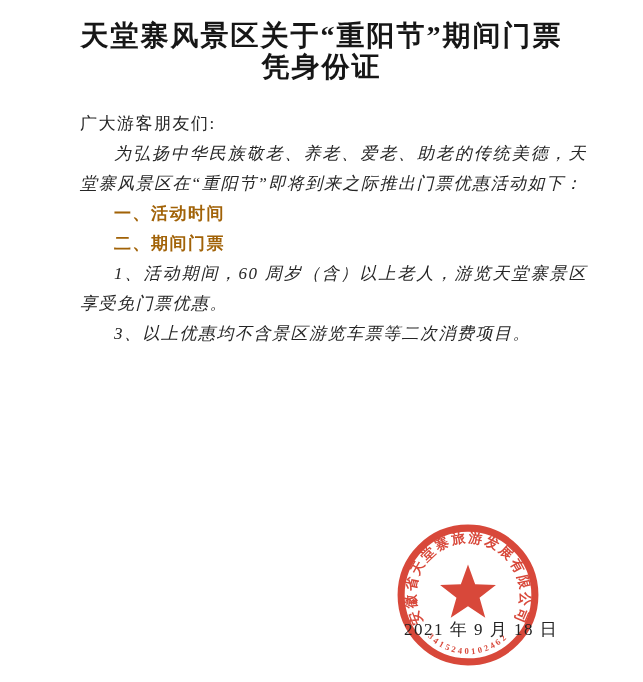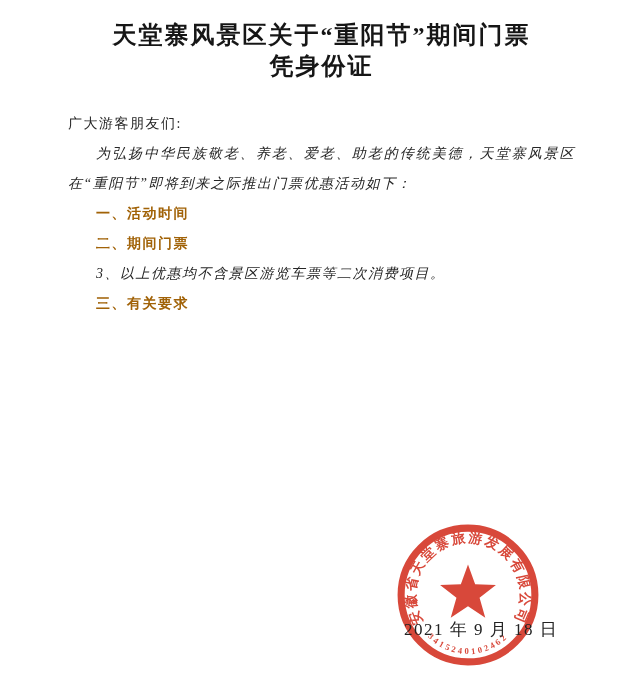--- a/index.html
+++ b/index.html
@@ -12,33 +12,33 @@
     font-family: "Liberation Serif", "DejaVu Serif", serif;
     color: #262626;
   }
   .title {
     position: absolute;
     top: 20px;
     left: 0;
     width: 643px;
     margin: 0;
     text-align: center;
-    font-size: 24px;
+    font-size: 28px;
     font-weight: 700;
     line-height: 31px;
     letter-spacing: 2px;
     color: #161616;
   }
   .title .tline { display: block; }
   .content {
     position: absolute;
-    left: 68px;
+    left: 80px;
     top: 109px;
     width: 507px;
-    font-size: 14px;
+    font-size: 17px;
     line-height: 30px;
     letter-spacing: 1.5px;
     text-align: justify;
     text-justify: inter-ideograph;
   }
   .content p { margin: 0; }
   .para   { text-indent: 2em; font-style: italic; }
   .heading{ text-indent: 2em; font-weight: 700; color: #a16207; }
   .salutation { text-indent: 0; }
   .sign-date {
@@ -82,22 +82,22 @@
   <h1 class="title">
     <span class="tline">天堂寨风景区关于“重阳节”期间门票</span>
     <span class="tline">凭身份证</span>
   </h1>
 
   <div class="content">
     <p class="salutation">广大游客朋友们:</p>
     <p class="para">为弘扬中华民族敬老、养老、爱老、助老的传统美德，天堂寨风景区在“重阳节”即将到来之际推出门票优惠活动如下：</p>
     <p class="heading">一、活动时间</p>
     <p class="heading">二、期间门票</p>
+    <p class="para">1、活动期间，60 周岁（含）以上老人，游览天堂寨景区享受免门票优惠。</p>
     <p class="para">3、以上优惠均不含景区游览车票等二次消费项目。</p>
-    <p class="heading">三、有关要求</p>
   </div>
 
   <div class="seal">
     <svg viewBox="0 0 150 150" xmlns="http://www.w3.org/2000/svg">
       <circle cx="75" cy="75" r="66" fill="none" stroke="#d5392a" stroke-width="7"></circle>
       <polygon fill="#d5392a" points="75,45 82.05,64.29 102.58,65.04 86.41,77.71 92.05,97.46 75,86 57.95,97.46 63.59,77.71 47.42,65.04 67.95,64.29"></polygon>
       <path id="seal-arc-top" d="M 30 101 A 52 52 0 1 1 120 101" fill="none"></path>
       <path id="seal-arc-bottom" d="M 24.2 99.5 A 55 55 0 0 0 125.8 99.5" fill="none"></path>
       <text class="seal-company-text" text-anchor="middle">
         <textPath href="#seal-arc-top" startOffset="50%">安徽省天堂寨旅游发展有限公司</textPath>

